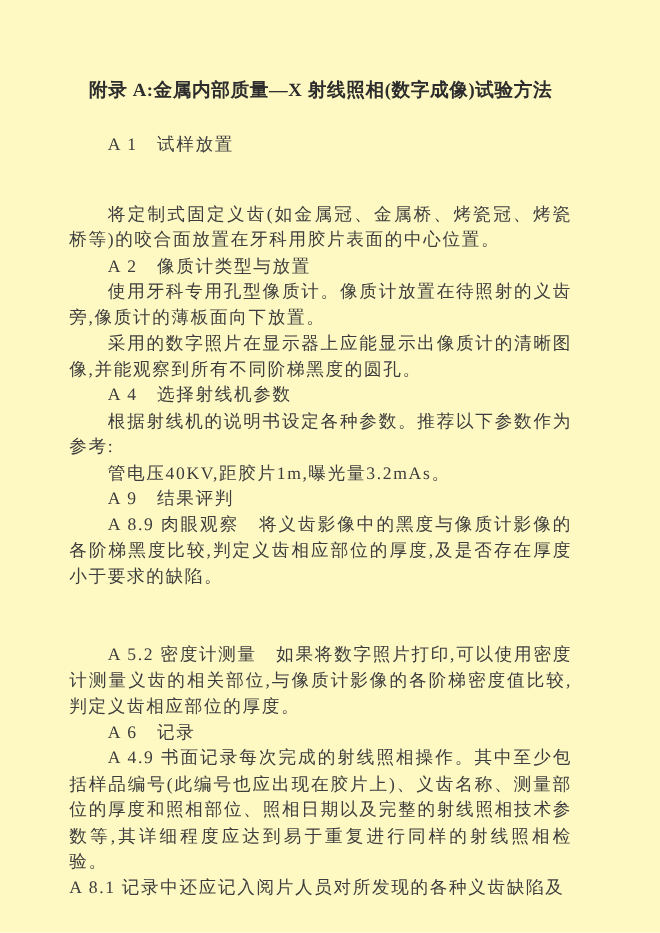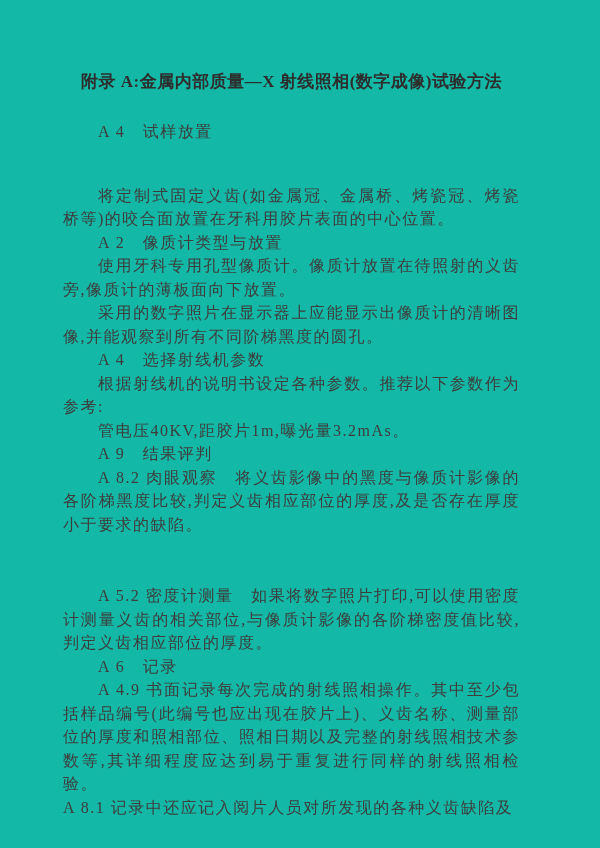--- a/index.html
+++ b/index.html
@@ -39,31 +39,31 @@
     text-align: justify;
     text-justify: inter-character;
     color: #3d3d3d;
   }
   .indent { text-indent: 35px; }
   .noindent { text-indent: 0; }
 </style>
 </head>
 <body>
 
-<div class="page" style="background: #14b8a6;">
+<div class="page" style="background: #fef9c3;">
   <h1 class="doc-title" style="color: rgb(45, 45, 45);">附录 A:金属内部质量—X 射线照相(数字成像)试验方法</h1>
   <div class="doc-body">
-      <p class="line indent" style="color: rgb(61, 61, 61);">A 4　试样放置</p>
+      <p class="line indent" style="color: rgb(61, 61, 61);">A 1　试样放置</p>
       <p class="line indent" style="color: rgb(61, 61, 61); margin-top: 40px;">将定制式固定义齿(如金属冠、金属桥、烤瓷冠、烤瓷桥等)的咬合面放置在牙科用胶片表面的中心位置。</p>
       <p class="line indent" style="color: rgb(61, 61, 61);">A 2　像质计类型与放置</p>
       <p class="line indent" style="color: rgb(61, 61, 61);">使用牙科专用孔型像质计。像质计放置在待照射的义齿旁,像质计的薄板面向下放置。</p>
       <p class="line indent" style="color: rgb(61, 61, 61);">采用的数字照片在显示器上应能显示出像质计的清晰图像,并能观察到所有不同阶梯黑度的圆孔。</p>
       <p class="line indent" style="color: rgb(61, 61, 61);">A 4　选择射线机参数</p>
       <p class="line indent" style="color: rgb(61, 61, 61);">根据射线机的说明书设定各种参数。推荐以下参数作为参考:</p>
       <p class="line indent" style="color: rgb(61, 61, 61);">管电压40KV,距胶片1m,曝光量3.2mAs。</p>
       <p class="line indent" style="color: rgb(61, 61, 61);">A 9　结果评判</p>
-      <p class="line indent" style="color: rgb(61, 61, 61);">A 8.2 肉眼观察　将义齿影像中的黑度与像质计影像的各阶梯黑度比较,判定义齿相应部位的厚度,及是否存在厚度小于要求的缺陷。</p>
+      <p class="line indent" style="color: rgb(61, 61, 61);">A 8.9 肉眼观察　将义齿影像中的黑度与像质计影像的各阶梯黑度比较,判定义齿相应部位的厚度,及是否存在厚度小于要求的缺陷。</p>
       <p class="line indent" style="color: rgb(61, 61, 61); margin-top: 48px;">A 5.2 密度计测量　如果将数字照片打印,可以使用密度计测量义齿的相关部位,与像质计影像的各阶梯密度值比较,判定义齿相应部位的厚度。</p>
       <p class="line indent" style="color: rgb(61, 61, 61);">A 6　记录</p>
       <p class="line indent" style="color: rgb(61, 61, 61);">A 4.9 书面记录每次完成的射线照相操作。其中至少包括样品编号(此编号也应出现在胶片上)、义齿名称、测量部位的厚度和照相部位、照相日期以及完整的射线照相技术参数等,其详细程度应达到易于重复进行同样的射线照相检验。</p>
       <p class="line noindent" style="color: rgb(61, 61, 61);">A 8.1 记录中还应记入阅片人员对所发现的各种义齿缺陷及</p>
     </div>
 </div>
 
 </body></html>

